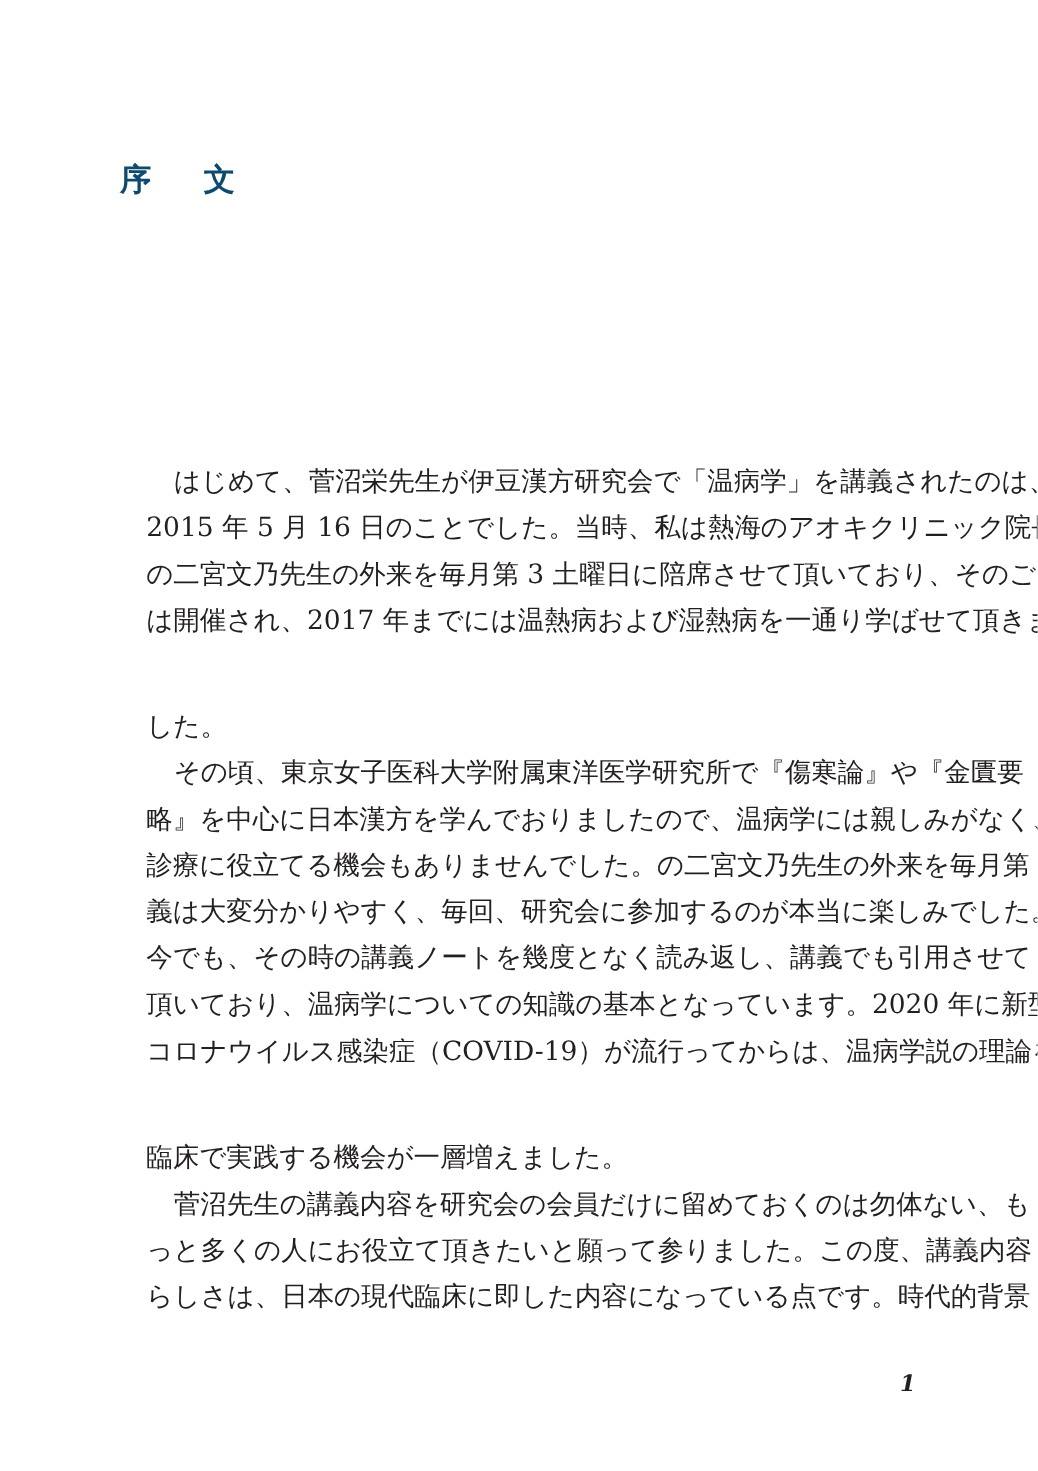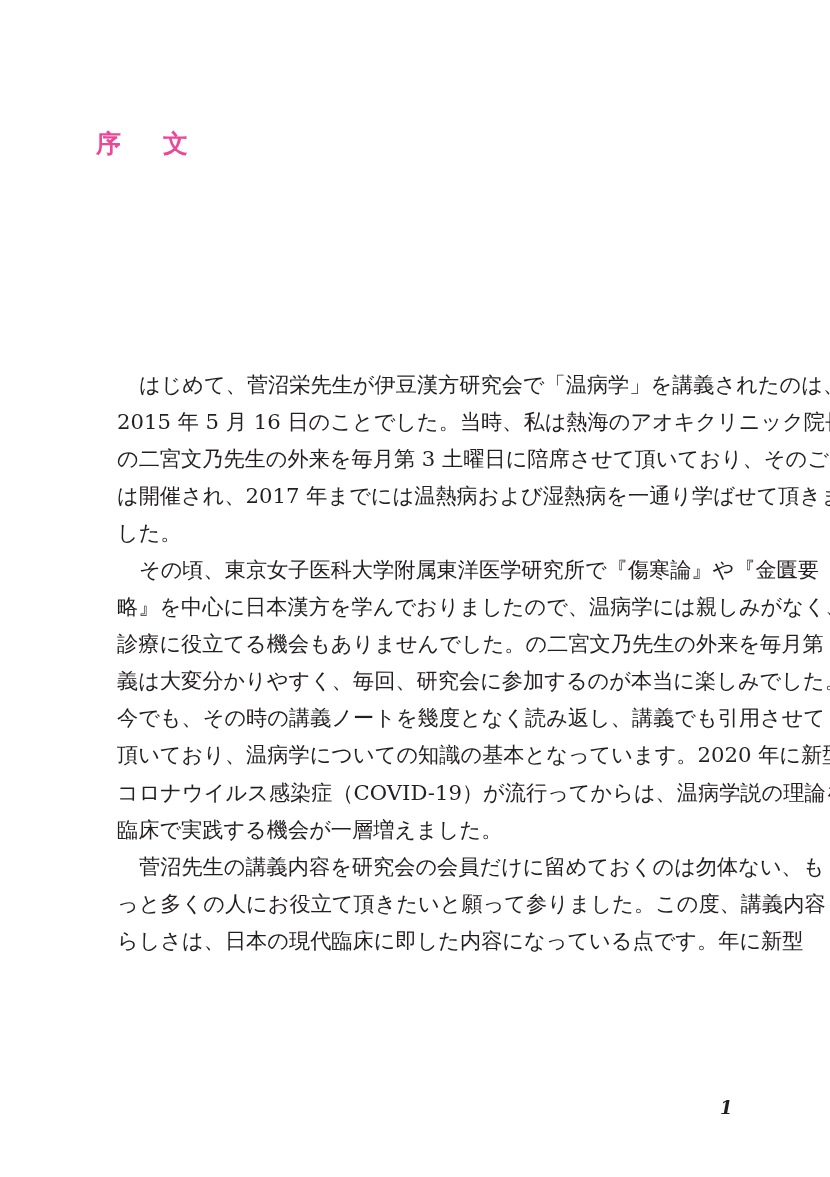--- a/index.html
+++ b/index.html
@@ -24,21 +24,21 @@
     }
     .title {
       position: absolute;
       left: 96px;
       top: 110px;
       font-size: 25px;
       font-weight: bold;
       letter-spacing: 0;
       line-height: 34px;
       white-space: nowrap;
-      color: #ec4899;
+      color: #0c4a6e;
     }
     .title span {
       display: inline-block;
     }
     .title .gap {
       display: inline-block;
       width: 42px;
     }
     .body-text {
       position: absolute;
@@ -51,20 +51,21 @@
       height: 37.05px;
       line-height: 37.05px;
       font-size: 21.2px;
       white-space: nowrap;
       text-align: justify;
       text-align-last: justify;
       color: #231f20;
     }
     .line.last {
       text-align-last: left;
+      margin-top: 48px;
     }
     .line.indent {
       padding-left: 22px;
     }
     .page-number {
       position: absolute;
       left: 720px;
       top: 1097px;
       font-family: "DejaVu Serif", "Liberation Serif", serif;
       font-style: italic;
@@ -91,18 +92,18 @@
     <span class="line indent">その頃、東京女子医科大学附属東洋医学研究所で『傷寒論』や『金匱要</span>
     <span class="line">略』を中心に日本漢方を学んでおりましたので、温病学には親しみがなく、</span>
     <span class="line">診療に役立てる機会もありませんでした。の二宮文乃先生の外来を毎月第</span>
     <span class="line">義は大変分かりやすく、毎回、研究会に参加するのが本当に楽しみでした。</span>
     <span class="line">今でも、その時の講義ノートを幾度となく読み返し、講義でも引用させて</span>
     <span class="line">頂いており、温病学についての知識の基本となっています。2020 年に新型</span>
     <span class="line">コロナウイルス感染症（COVID-19）が流行ってからは、温病学説の理論を</span>
     <span class="line last">臨床で実践する機会が一層増えました。</span>
     <span class="line indent">菅沼先生の講義内容を研究会の会員だけに留めておくのは勿体ない、も</span>
     <span class="line">っと多くの人にお役立て頂きたいと願って参りました。この度、講義内容</span>
-    <span class="line">らしさは、日本の現代臨床に即した内容になっている点です。年に新型</span>
+    <span class="line">らしさは、日本の現代臨床に即した内容になっている点です。時代的背景</span>
   </div>
 
   <div class="page-number">1</div>
 
 </div>
 
 </body></html>

